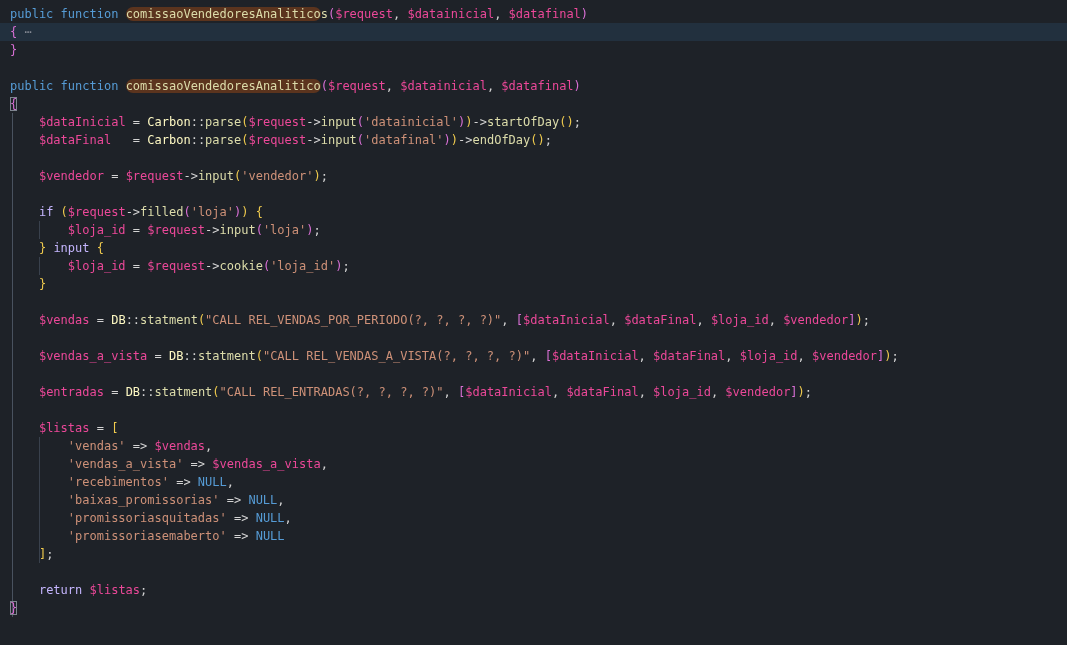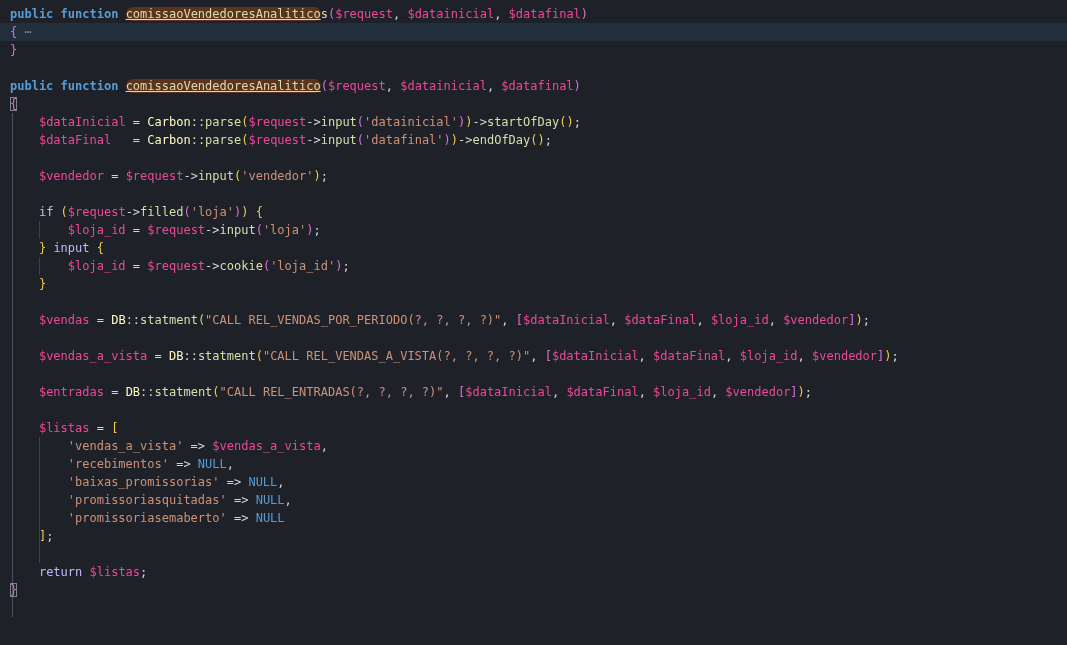--- a/index.html
+++ b/index.html
@@ -11,33 +11,33 @@
     font-size:12px;line-height:18px;
     padding-top:5px;box-sizing:border-box;
     color:#d4d4d4;
   }
   .guides{position:absolute;top:0;left:0;width:100%;height:100%;z-index:0;}
   .guide{position:absolute;width:1px;background:#39414d;}
   .guide.active{background:#49525f;}
   #code{position:relative;z-index:1;}
   .line{height:18px;white-space:pre;padding-left:10px;}
   .line.fold-hl{background:#22303e;}
-  .tk-kw{color:#569CD6;font-weight:bold;}
+  .tk-kw{color:#569CD6;}
   .tk-ctrl{color:#c4b5fd;}
   .tk-cls{color:#fef9c3;}
   .tk-fn{color:#DCDCAA;}
   .tk-var{color:#ec4899;}
   .tk-str{color:#CE9178;}
   .tk-op{color:#D4D4D4;}
   .tk-pl{color:#D4D4D4;}
   .tk-b1{color:#F0CB4E;}
   .tk-b2{color:#DA70D6;}
   .tk-const{color:#569CD6;}
   .tk-fold{color:#848993;}
-  .match{background:#5b341e;border-radius:7px;text-decoration:underline;}
+  .match{background:#5b341e;border-radius:7px;}
   .bbox{outline:1px solid #7e858f;outline-offset:-1px;}
 </style>
 </head>
 <body>
 
 <div id="editor">
   <div class="guides">
     <div class="guide active" style="left:12px;top:113px;height:504px;"></div>
     <div class="guide" style="left:39px;top:221px;height:18px;"></div>
     <div class="guide" style="left:39px;top:257px;height:18px;"></div>
@@ -61,20 +61,21 @@
       <div class="line"><span class="tk-pl">        </span><span class="tk-var">$loja_id</span><span class="tk-op"> = </span><span class="tk-var">$request</span><span class="tk-op">-&gt;</span><span class="tk-fn">cookie</span><span class="tk-b2">(</span><span class="tk-str">'loja_id'</span><span class="tk-b2">)</span><span class="tk-op">;</span></div>
       <div class="line"><span class="tk-pl">    </span><span class="tk-b1">}</span></div>
       <div class="line"></div>
       <div class="line"><span class="tk-pl">    </span><span class="tk-var">$vendas</span><span class="tk-op"> = </span><span class="tk-cls">DB</span><span class="tk-op">::</span><span class="tk-fn">statment</span><span class="tk-b1">(</span><span class="tk-str">"CALL REL_VENDAS_POR_PERIODO(?, ?, ?, ?)"</span><span class="tk-op">, </span><span class="tk-b2">[</span><span class="tk-var">$dataInicial</span><span class="tk-op">, </span><span class="tk-var">$dataFinal</span><span class="tk-op">, </span><span class="tk-var">$loja_id</span><span class="tk-op">, </span><span class="tk-var">$vendedor</span><span class="tk-b2">]</span><span class="tk-b1">)</span><span class="tk-op">;</span></div>
       <div class="line"></div>
       <div class="line"><span class="tk-pl">    </span><span class="tk-var">$vendas_a_vista</span><span class="tk-op"> = </span><span class="tk-cls">DB</span><span class="tk-op">::</span><span class="tk-fn">statment</span><span class="tk-b1">(</span><span class="tk-str">"CALL REL_VENDAS_A_VISTA(?, ?, ?, ?)"</span><span class="tk-op">, </span><span class="tk-b2">[</span><span class="tk-var">$dataInicial</span><span class="tk-op">, </span><span class="tk-var">$dataFinal</span><span class="tk-op">, </span><span class="tk-var">$loja_id</span><span class="tk-op">, </span><span class="tk-var">$vendedor</span><span class="tk-b2">]</span><span class="tk-b1">)</span><span class="tk-op">;</span></div>
       <div class="line"></div>
       <div class="line"><span class="tk-pl">    </span><span class="tk-var">$entradas</span><span class="tk-op"> = </span><span class="tk-cls">DB</span><span class="tk-op">::</span><span class="tk-fn">statment</span><span class="tk-b1">(</span><span class="tk-str">"CALL REL_ENTRADAS(?, ?, ?, ?)"</span><span class="tk-op">, </span><span class="tk-b2">[</span><span class="tk-var">$dataInicial</span><span class="tk-op">, </span><span class="tk-var">$dataFinal</span><span class="tk-op">, </span><span class="tk-var">$loja_id</span><span class="tk-op">, </span><span class="tk-var">$vendedor</span><span class="tk-b2">]</span><span class="tk-b1">)</span><span class="tk-op">;</span></div>
       <div class="line"></div>
       <div class="line"><span class="tk-pl">    </span><span class="tk-var">$listas</span><span class="tk-op"> = </span><span class="tk-b1">[</span></div>
+      <div class="line"><span class="tk-pl">        </span><span class="tk-str">'vendas'</span><span class="tk-op"> =&gt; </span><span class="tk-var">$vendas</span><span class="tk-op">,</span></div>
       <div class="line"><span class="tk-pl">        </span><span class="tk-str">'vendas_a_vista'</span><span class="tk-op"> =&gt; </span><span class="tk-var">$vendas_a_vista</span><span class="tk-op">,</span></div>
       <div class="line"><span class="tk-pl">        </span><span class="tk-str">'recebimentos'</span><span class="tk-op"> =&gt; </span><span class="tk-const">NULL</span><span class="tk-op">,</span></div>
       <div class="line"><span class="tk-pl">        </span><span class="tk-str">'baixas_promissorias'</span><span class="tk-op"> =&gt; </span><span class="tk-const">NULL</span><span class="tk-op">,</span></div>
       <div class="line"><span class="tk-pl">        </span><span class="tk-str">'promissoriasquitadas'</span><span class="tk-op"> =&gt; </span><span class="tk-const">NULL</span><span class="tk-op">,</span></div>
       <div class="line"><span class="tk-pl">        </span><span class="tk-str">'promissoriasemaberto'</span><span class="tk-op"> =&gt; </span><span class="tk-const">NULL</span></div>
       <div class="line"><span class="tk-pl">    </span><span class="tk-b1">]</span><span class="tk-op">;</span></div>
       <div class="line"></div>
       <div class="line"><span class="tk-pl">    </span><span class="tk-ctrl">return</span><span class="tk-pl"> </span><span class="tk-var">$listas</span><span class="tk-op">;</span></div>
       <div class="line"><span class="tk-b2 bbox">}</span></div>
     </div>

